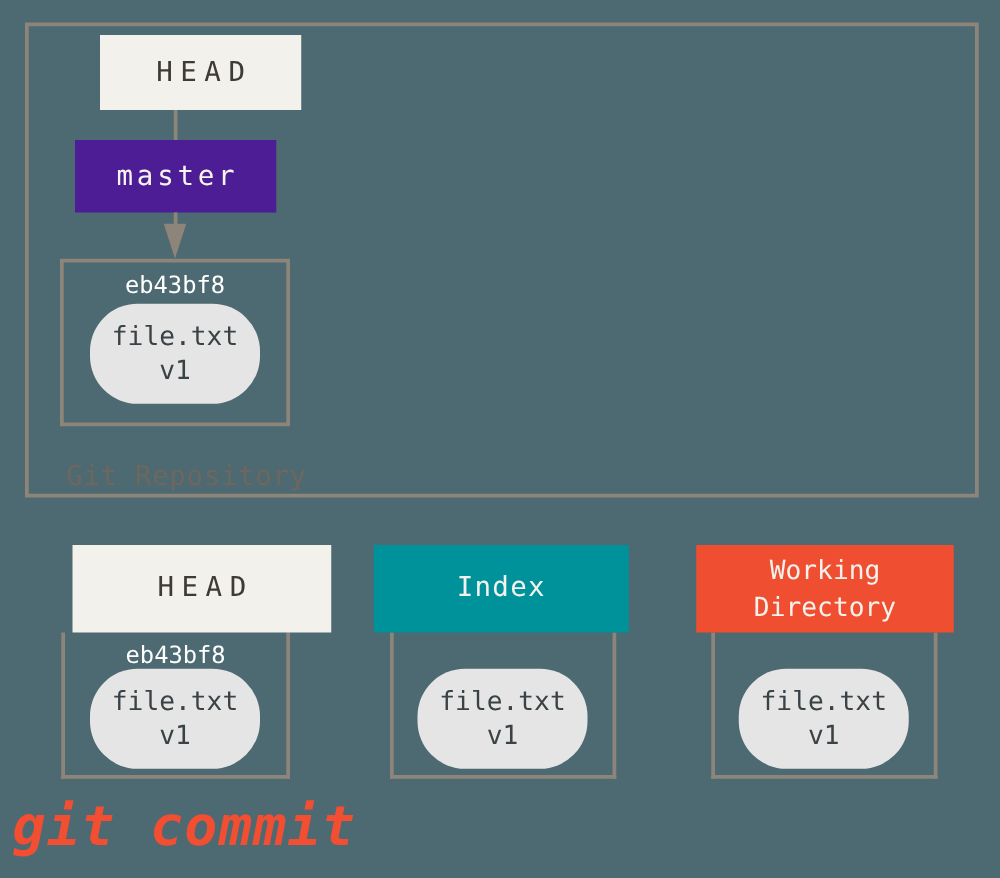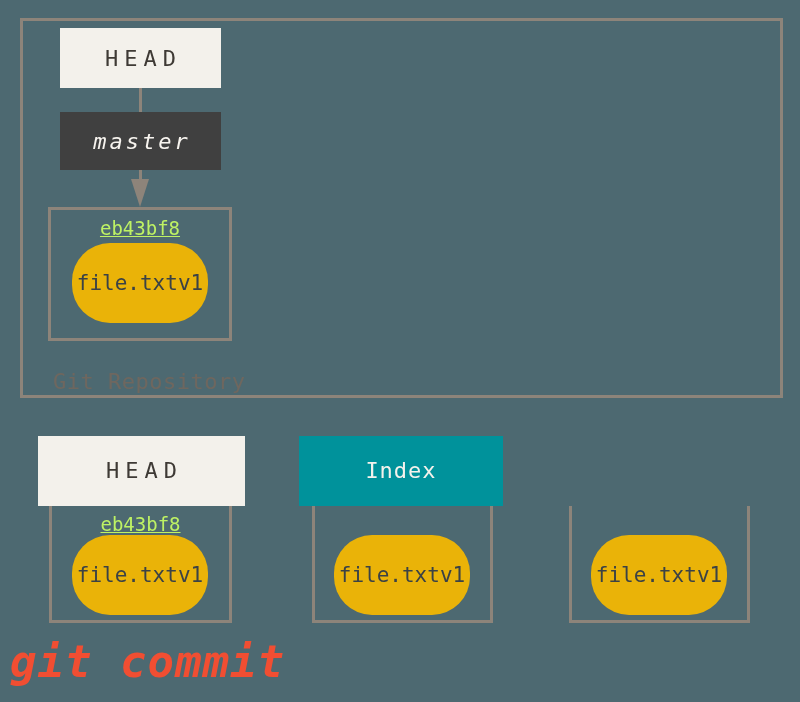--- a/index.html
+++ b/index.html
@@ -20,22 +20,22 @@
   .repo-label{
     position:absolute;left:30px;top:348px;
     font-size:22px;color:#6e675f;letter-spacing:0.5px;
   }
 
   
   .fillbox{
     position:absolute;display:flex;align-items:center;justify-content:center;
     font-size:22px;text-align:center;
   }
-  .cream{background:#f3f1eb;color:#3e3a35;}
-  .gold{background:#404040;color:#f7f4ef;font-style:italic;}
+  .cream{background:#f3f1eb;color:#3e3a35;margin-left:20px;}
+  .gold{background:#4c1d95;color:#f7f4ef;}
   .tealbg{background:#00929b;color:#f4f2ec;}
   .redbg{background:#f04e31;color:#f4f2ec;}
 
   .head-top{left:60px;top:28px;width:161px;height:60px;letter-spacing:6px;text-indent:6px;}
   .master-box{left:60px;top:112px;width:161px;height:58px;letter-spacing:3px;text-indent:3px;}
 
   
   .vline{position:absolute;left:139px;top:88px;width:3px;height:24px;background:#8d847a;}
   .arrow-stem{position:absolute;left:139px;top:170px;width:3px;height:12px;background:#8d847a;}
   .arrow-head{
@@ -43,28 +43,28 @@
     border-left:9px solid transparent;border-right:9px solid transparent;
     border-top:28px solid #8d847a;
   }
 
   
   .commit-box{
     position:absolute;left:48px;top:207px;width:178px;height:128px;
     border:3px solid #8d847a;
   }
   .hash-label{
-    margin-top:7px;text-align:center;font-size:19px;color:#bef264;width:100%;text-decoration:underline;
+    margin-top:7px;text-align:center;font-size:19px;color:#ffffff;width:100%;
   }
 
   
   .blob{
-    position:absolute;width:136px;height:80px;background:#eab308;
+    position:absolute;width:136px;height:80px;background:#e5e5e5;
     border-radius:38px;
-    display:flex;flex-direction:row;align-items:center;justify-content:center;
+    display:flex;flex-direction:column;align-items:center;justify-content:center;
     font-size:21px;line-height:27px;color:#3b4246;text-align:center;
   }
   .blob-in-commit{position:relative;margin:4px auto 0;left:0;top:0;}
 
   
   .col-container{
     position:absolute;top:506px;height:114px;
     border:3px solid #8d847a;border-top:none;
   }
   .c1{left:49px;width:177px;}
@@ -128,20 +128,23 @@
   <div class="col-container c2"></div>
   <div class="fillbox tealbg col-header h2">
     <span>Index</span>
   </div>
   <div class="blob b2">
     <div>file.txt</div>
     <div>v1</div>
   </div>
 
   <div class="col-container c3"></div>
+  <div class="fillbox redbg col-header h3">
+    <span>Working Directory</span>
+  </div>
   <div class="blob b3">
     <div>file.txt</div>
     <div>v1</div>
   </div>
 
   <div class="command">git commit</div>
 
 </div>
 
 </body></html>

